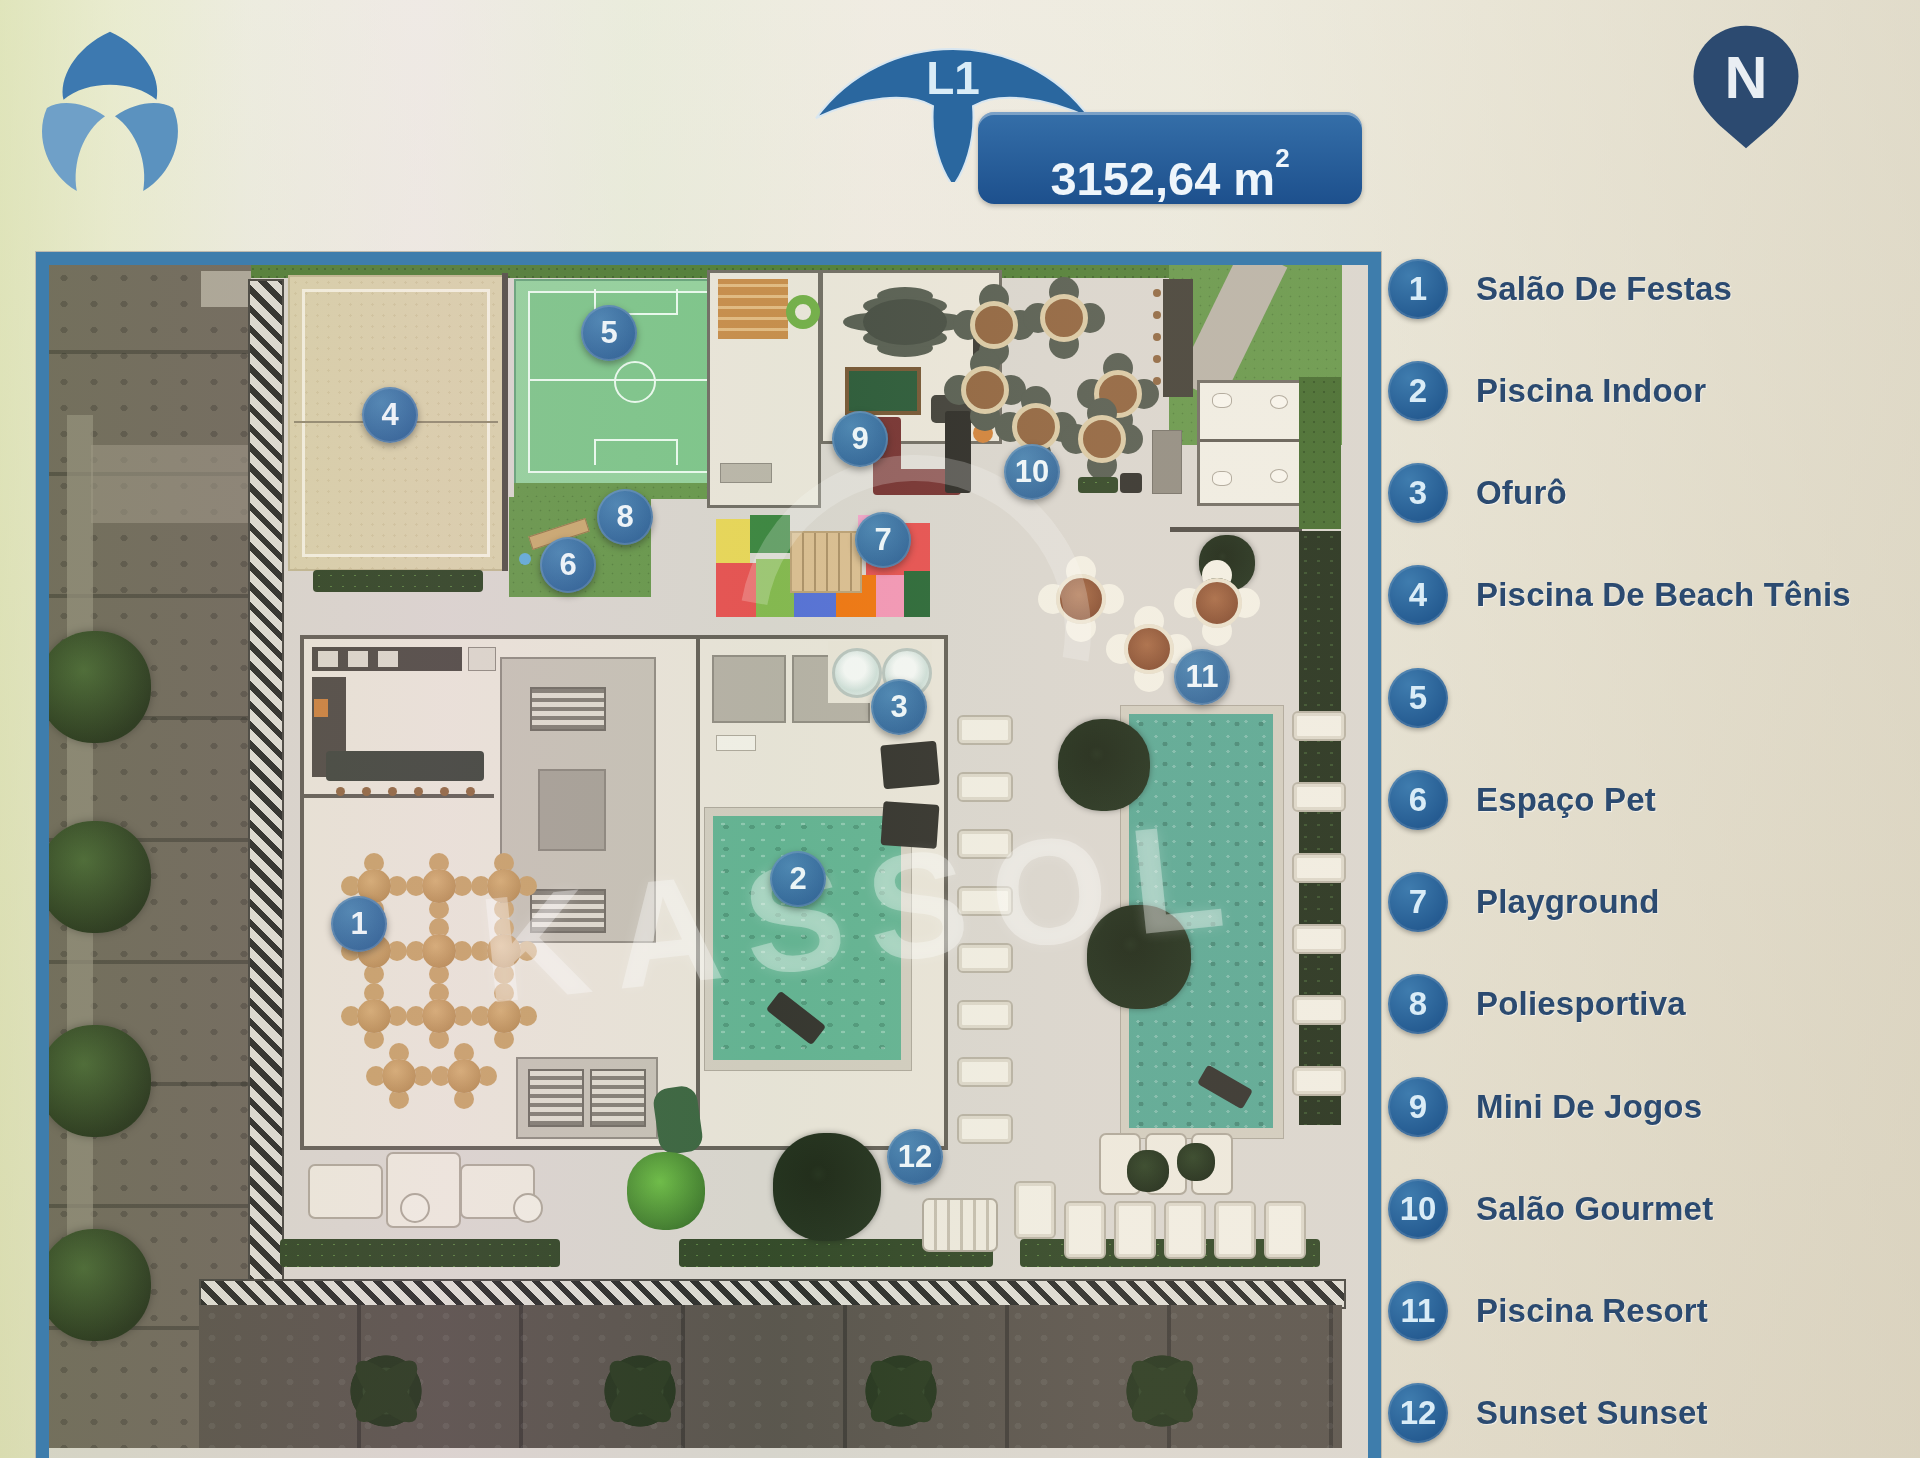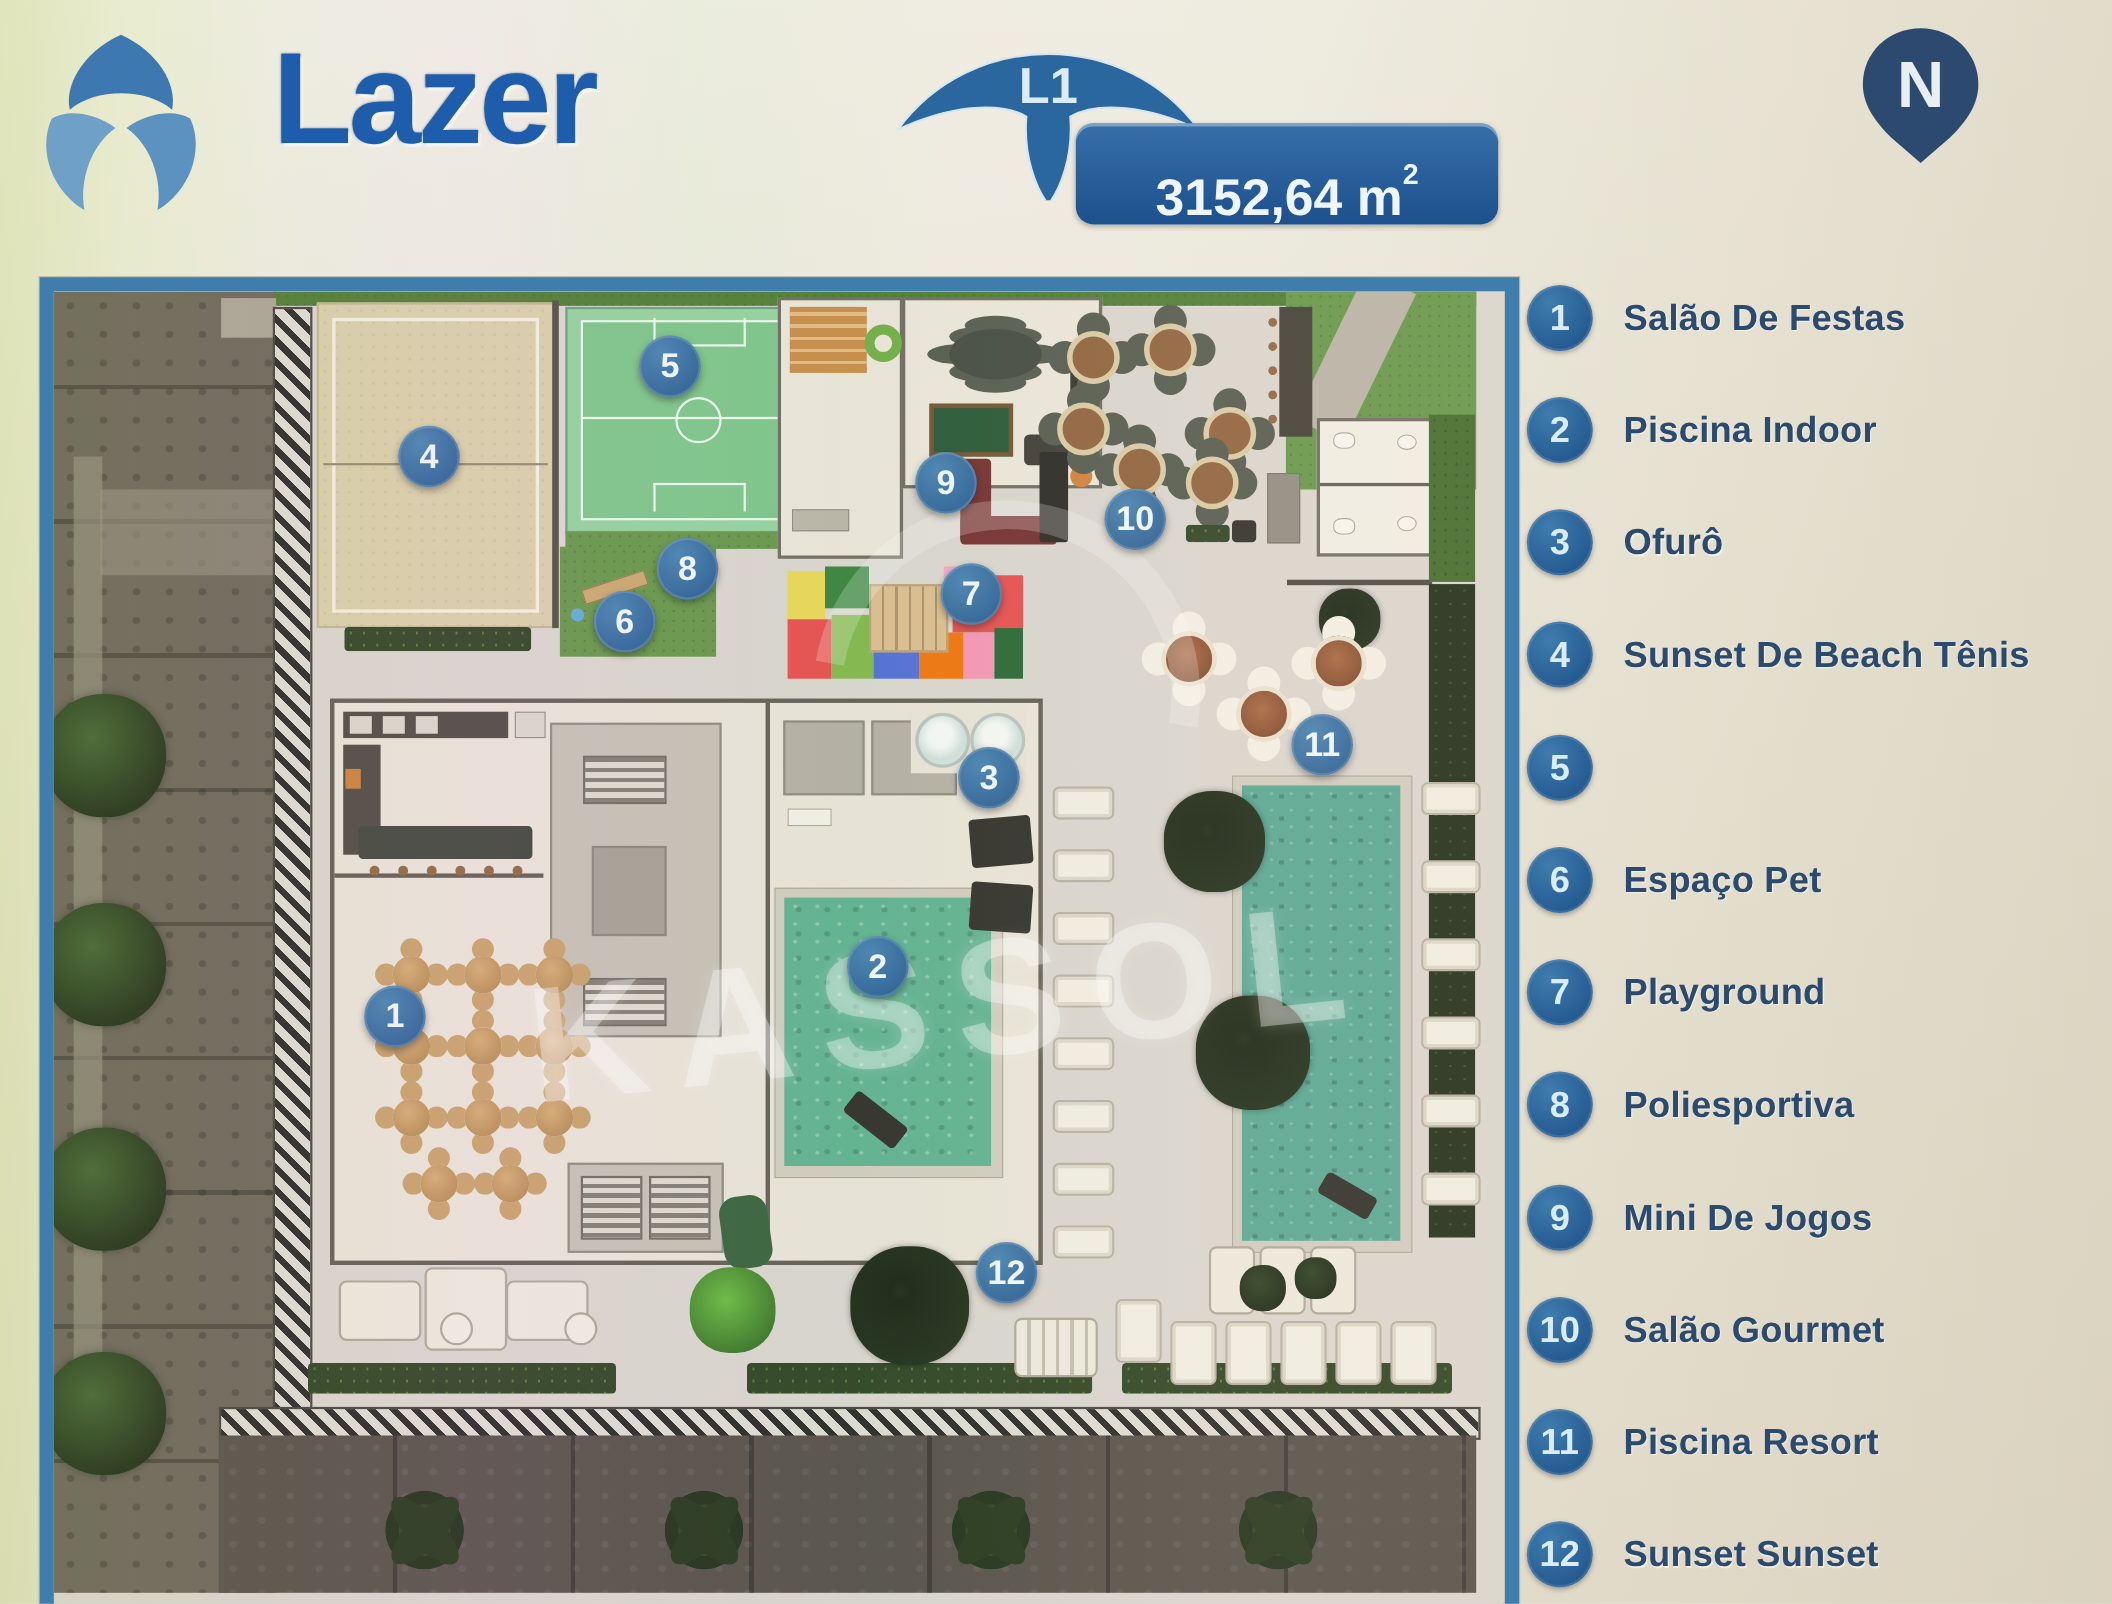--- a/index.html
+++ b/index.html
@@ -92,21 +92,20 @@
 </head>
 <body>
 
 <div class="abs" style="inset:0;">
 
   <svg class="abs" style="left:27px;top:25px;" width="166" height="176" viewBox="0 0 100 106">
     <path d="M50,4 C28,14 19,33 22,45 C36,33 64,33 78,45 C81,31 70,13 50,4 Z" fill="#3d79b0"></path>
     <path d="M12,50 C4,68 13,90 30,100 C27,83 34,64 47,55 C34,46 20,45 12,50 Z" fill="#6fa0c8"></path>
     <path d="M88,50 C96,68 87,90 70,100 C73,83 66,64 53,55 C66,46 80,45 88,50 Z" fill="#5b92bf"></path>
   </svg>
-  <div class="abs page-title">Lazer</div>
 
   <svg class="abs" style="left:808px;top:22px;" width="290" height="160" viewBox="0 0 290 160">
     <path d="M8,96 C75,4 215,4 282,96 C235,74 190,70 165,84 C168,120 156,150 145,164 C134,150 122,120 125,84 C100,70 55,74 8,96 Z" fill="#2a679f" stroke="#d8e6f0" stroke-width="2"></path>
     <text x="145" y="72" text-anchor="middle" font-family="Liberation Sans, sans-serif" font-size="46" font-weight="bold" fill="#d9ecf7">L1</text>
   </svg>
 
   <div class="abs area-pill">
     <span>3152,64 m</span><sup>2</sup>
   </div>
 
@@ -348,21 +347,21 @@
     <div class="legend-row" style="top:360px;">
       <div class="legend-num">2</div>
       <div class="legend-label">Piscina Indoor</div>
     </div>
     <div class="legend-row" style="top:462px;">
       <div class="legend-num">3</div>
       <div class="legend-label">Ofurô</div>
     </div>
     <div class="legend-row" style="top:564px;">
       <div class="legend-num">4</div>
-      <div class="legend-label">Sunset De Beach Tênis</div>
+      <div class="legend-label">Piscina De Beach Tênis</div>
     </div>
     <div class="legend-row" style="top:667px;">
       <div class="legend-num">5</div>
     </div>
     <div class="legend-row" style="top:769px;">
       <div class="legend-num">6</div>
       <div class="legend-label">Espaço Pet</div>
     </div>
     <div class="legend-row" style="top:871px;">
       <div class="legend-num">7</div>

